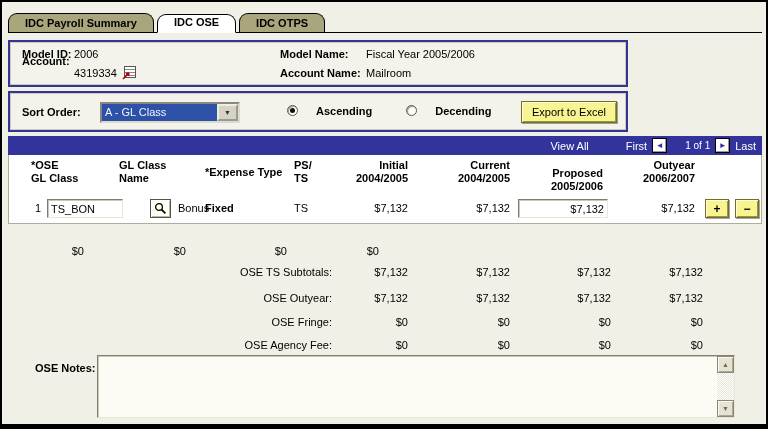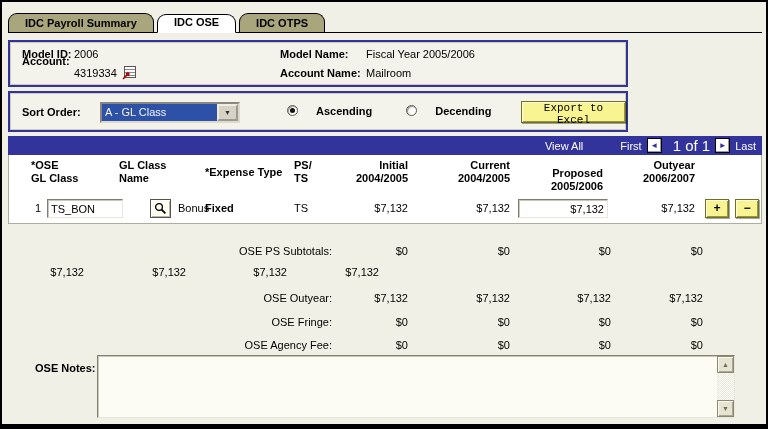--- a/index.html
+++ b/index.html
@@ -29,31 +29,31 @@
   .select .sel-text{flex:1;background:#2C51A7;color:#F4F4FF;padding:2px 3px 0 3px;overflow:hidden;white-space:nowrap;}
   .select .sel-arrow{width:17px;background:#D6D2C6;border:2px outset #EFEDE1;color:#333;font-size:7px;
           display:flex;align-items:center;justify-content:center;}
   .radio-group{position:absolute;left:277px;top:12px;display:flex;align-items:flex-start;gap:18px;}
   .radio{display:inline-block;width:11px;height:11px;border-radius:50%;background:#fff;box-sizing:border-box;
          border:1px solid #58584C;box-shadow:inset 1px 1px 1px #9a9a8c;position:relative;cursor:pointer;}
   .radio.checked::after{content:"";position:absolute;left:2px;top:2px;width:5px;height:5px;border-radius:50%;background:#111;}
   .radio-lbl{font-weight:bold;margin-right:16px;}
   .btn-yellow{background:#F7F491;border:1px solid #6F6E2A;
       box-shadow:inset 1px 1px 0 #FFFEDC,inset -1px -1px 0 #9B992F,1px 1px 0 rgba(0,0,0,.35);
-      font-family:Liberation Mono, monospace;font-size:11px;cursor:pointer;}
+      font-family:Liberation Sans, sans-serif;font-size:11px;cursor:pointer;}
   .export-btn{position:absolute;left:511px;top:8px;height:22px;padding:0 10px;}
   
   .gridbar{position:absolute;left:6px;top:134px;width:754px;height:19px;box-sizing:border-box;background:#32339B;
            color:#fff;display:flex;align-items:center;justify-content:flex-end;padding-right:6px;}
   .gridbar .lnk{cursor:pointer;margin-left:5px;}
   .gridbar .viewall{margin-right:32px;}
   .pgbtn{width:13px;height:13px;margin-left:5px;background:#fff;border:1px solid #000;
          box-shadow:inset -1px -1px 0 #9a9a9a;display:flex;align-items:center;justify-content:center;
          font-size:8px;color:#32339B;cursor:pointer;}
-  .pginfo{font-size:15px;margin-left:11px;}
+  .pginfo{font-size:10px;margin-left:18px;}
   
   .gridbody{position:absolute;left:6px;top:153px;width:754px;height:69px;box-sizing:border-box;background:#FFFFFF;
             border:1px solid #AEAEA0;border-top:none;}
   .gh{position:absolute;font-weight:bold;line-height:13px;white-space:nowrap;}
   .gh.r{text-align:right;width:110px;}
   .gcell{position:absolute;white-space:nowrap;}
   .gcell.r{text-align:right;width:100px;}
   .field{position:absolute;box-sizing:border-box;height:19px;background:#fff;border:1px solid;
          border-color:#7D7D6F #E9E7DB #E9E7DB #7D7D6F;box-shadow:inset 1px 1px 0 #c9c7ba;
          font-family:"Liberation Sans",sans-serif;font-size:11px;padding:1px 3px;}
@@ -170,28 +170,28 @@
     <span class="gcell r" style="left:299px;top:47px;">$7,132</span>
     <span class="gcell r" style="left:401px;top:47px;">$7,132</span>
     <input class="field" style="left: 509px; top: 44px; width: 90px; text-align: right;" value="$7,132">
     <span class="gcell r" style="left:586px;top:47px;">$7,132</span>
     <button class="btn-yellow rowbtn" style="left:696px;">+</button>
     <button class="btn-yellow rowbtn" style="left:726px;">−</button>
   </div>
 
   <div class="totals">
     <div class="trow">
-      <span class="tlabel">OSE PS Subtotals:</span>
       <span class="v0">$0</span>
       <span class="v1">$0</span>
       <span class="v2">$0</span>
       <span class="v3">$0</span>
     </div>
     <div class="sp8"></div>
     <div class="trow">
+      <span class="tlabel">OSE TS Subtotals:</span>
       <span class="v0">$7,132</span>
       <span class="v1">$7,132</span>
       <span class="v2">$7,132</span>
       <span class="v3">$7,132</span>
     </div>
     <div class="sp13"></div>
     <div class="trow">
       <span class="tlabel">OSE Outyear:</span>
       <span class="v0">$7,132</span>
       <span class="v1">$7,132</span>

